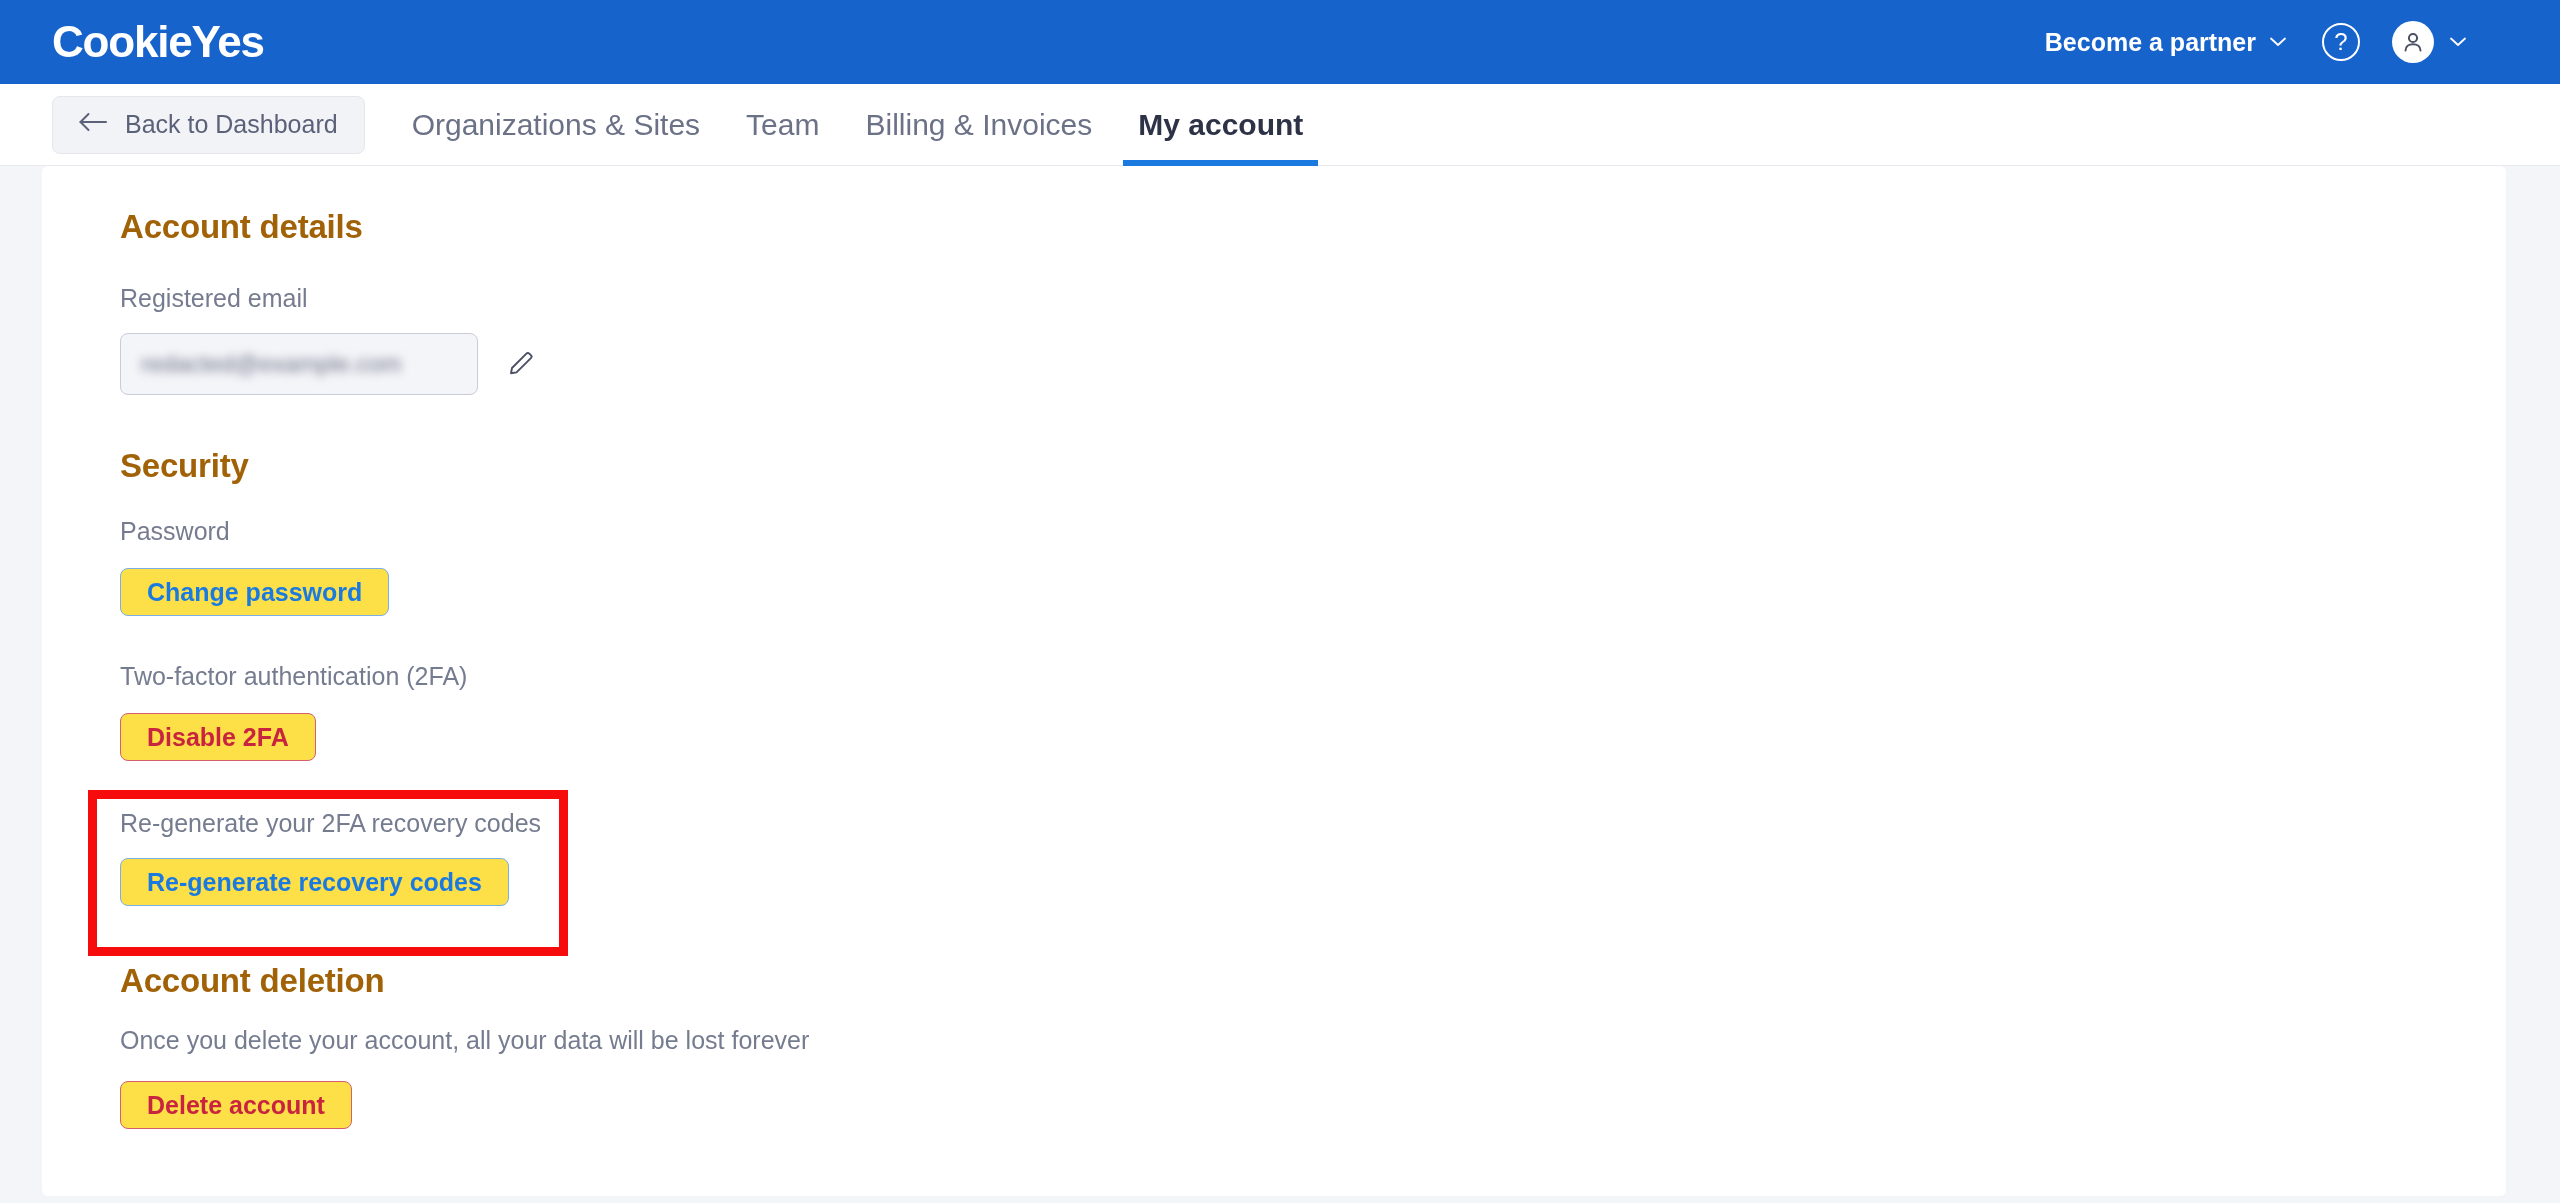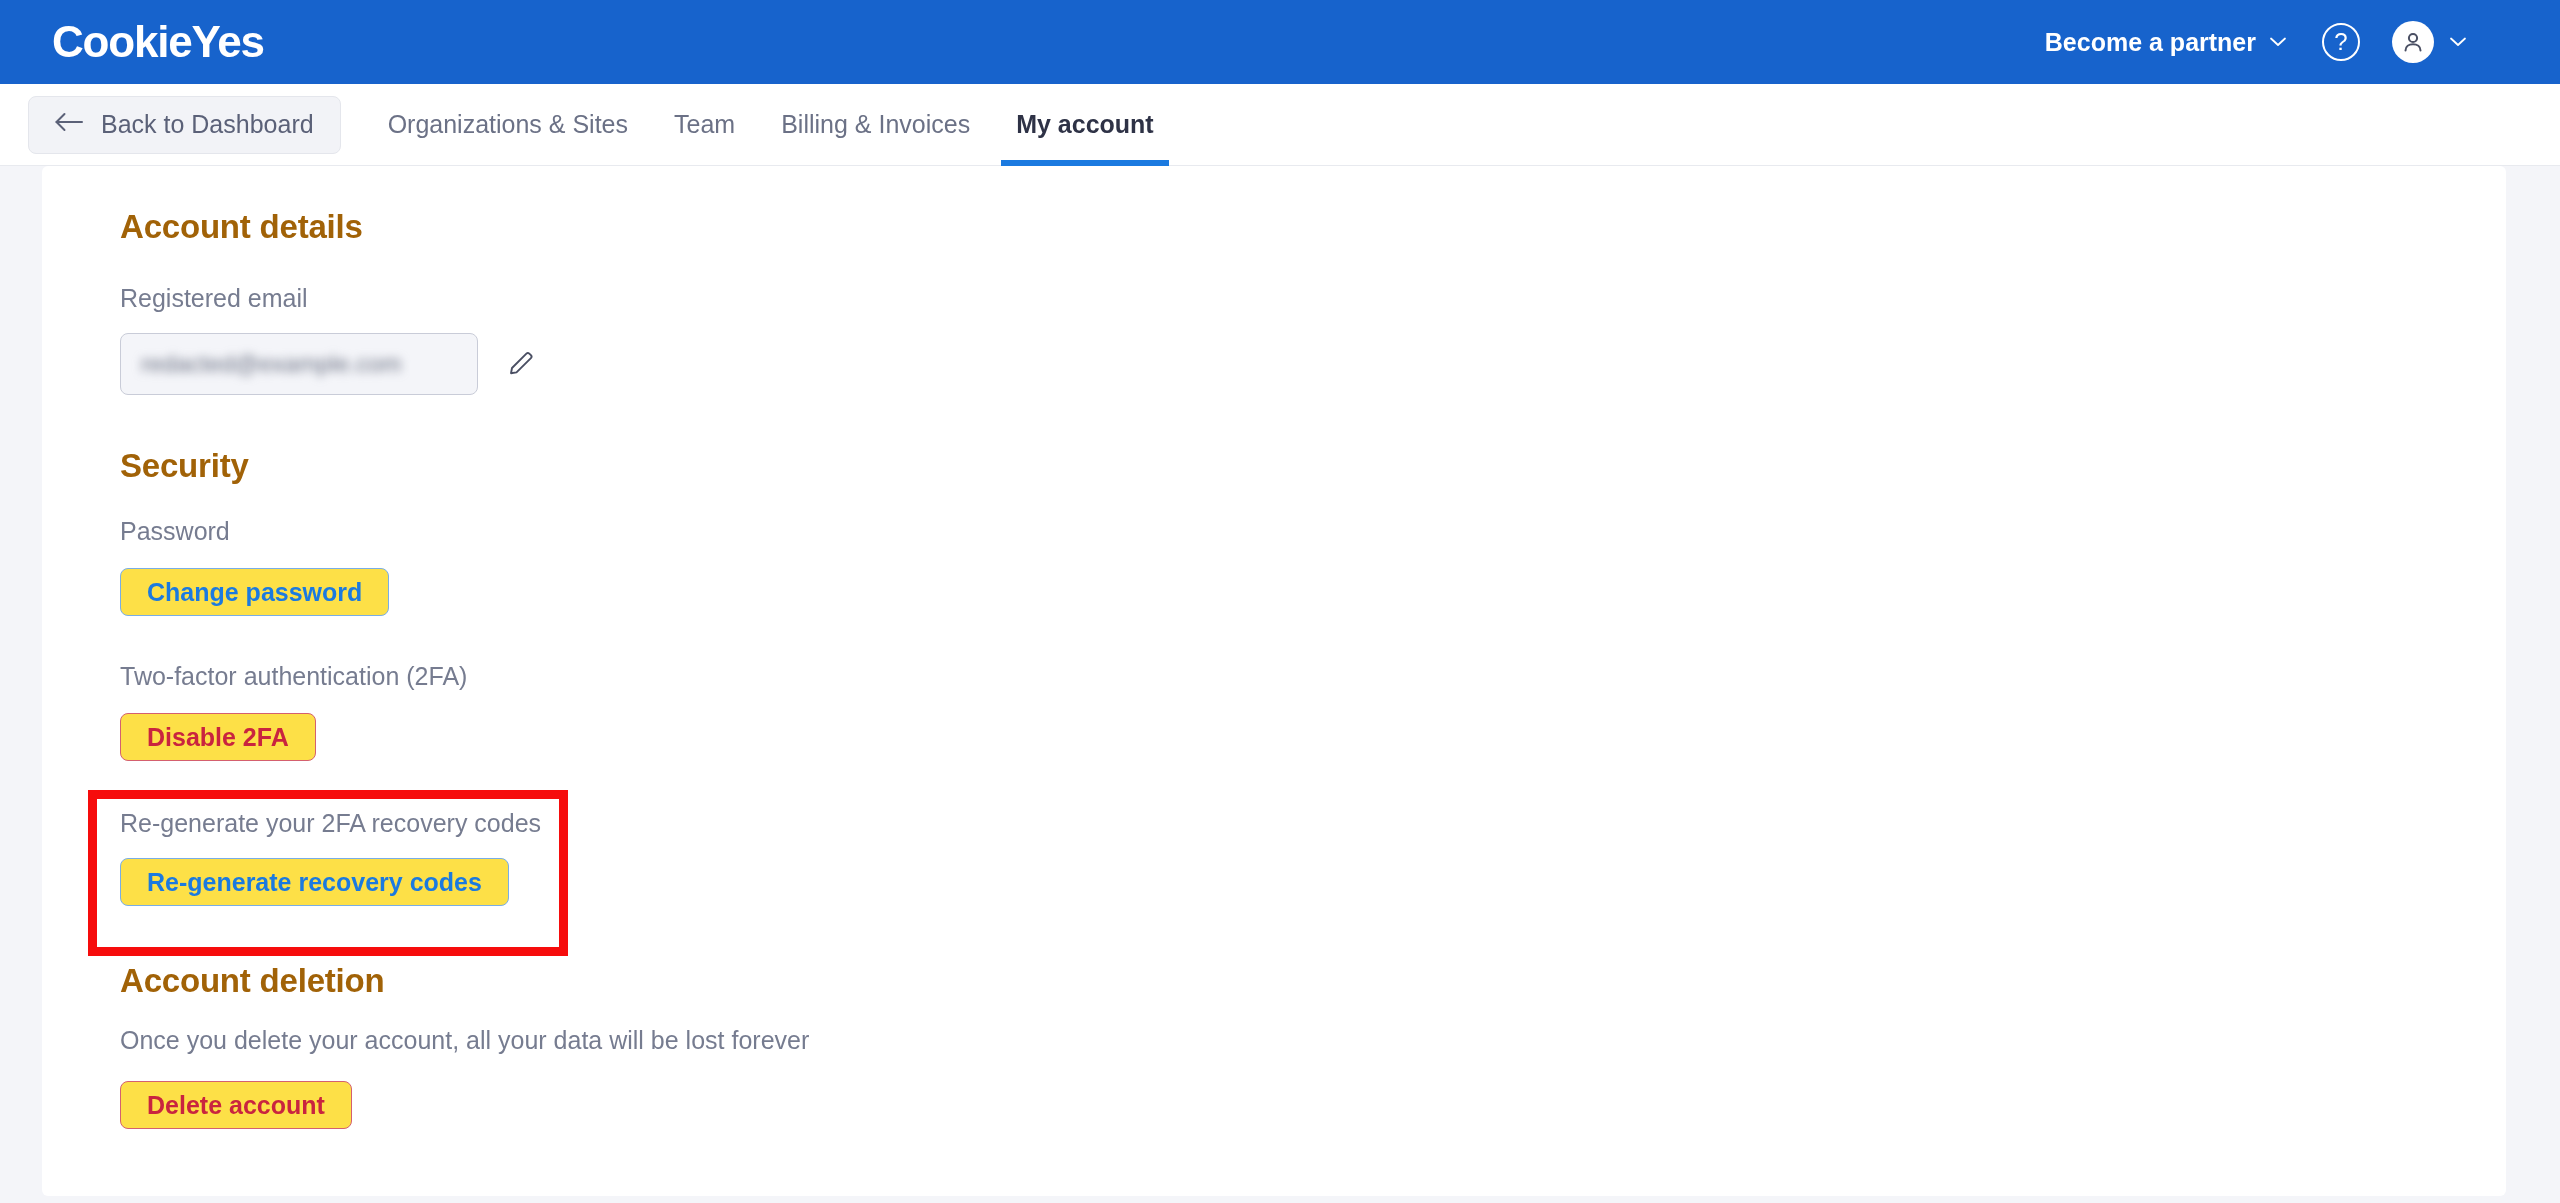--- a/index.html
+++ b/index.html
@@ -90,21 +90,21 @@
   
   .navrow {
     position: absolute;
     top: 84px; left: 0;
     width: 2560px;
     height: 82px;
     background: #ffffff;
     display: flex;
     align-items: center;
     box-sizing: border-box;
-    padding-left: 28px;
+    padding-left: 52px;
     border-bottom: 1px solid #e8eaef;
   }
   .back-btn {
     display: flex;
     align-items: center;
     gap: 16px;
     background: #f2f3f7;
     border: 1px solid #e4e6ec;
     border-radius: 8px;
     height: 58px;
@@ -119,21 +119,21 @@
     align-items: stretch;
     height: 82px;
     margin-left: 24px;
   }
   .tab {
     display: flex;
     align-items: center;
     position: relative;
     padding: 0 23px;
     color: #6b7186;
-    font-size: 25px;
+    font-size: 30px;
     white-space: nowrap;
   }
   .tab.active {
     color: #2e3246;
     font-weight: bold;
   }
   .tab.active::after {
     content: "";
     position: absolute;
     left: 8px; right: 8px;

